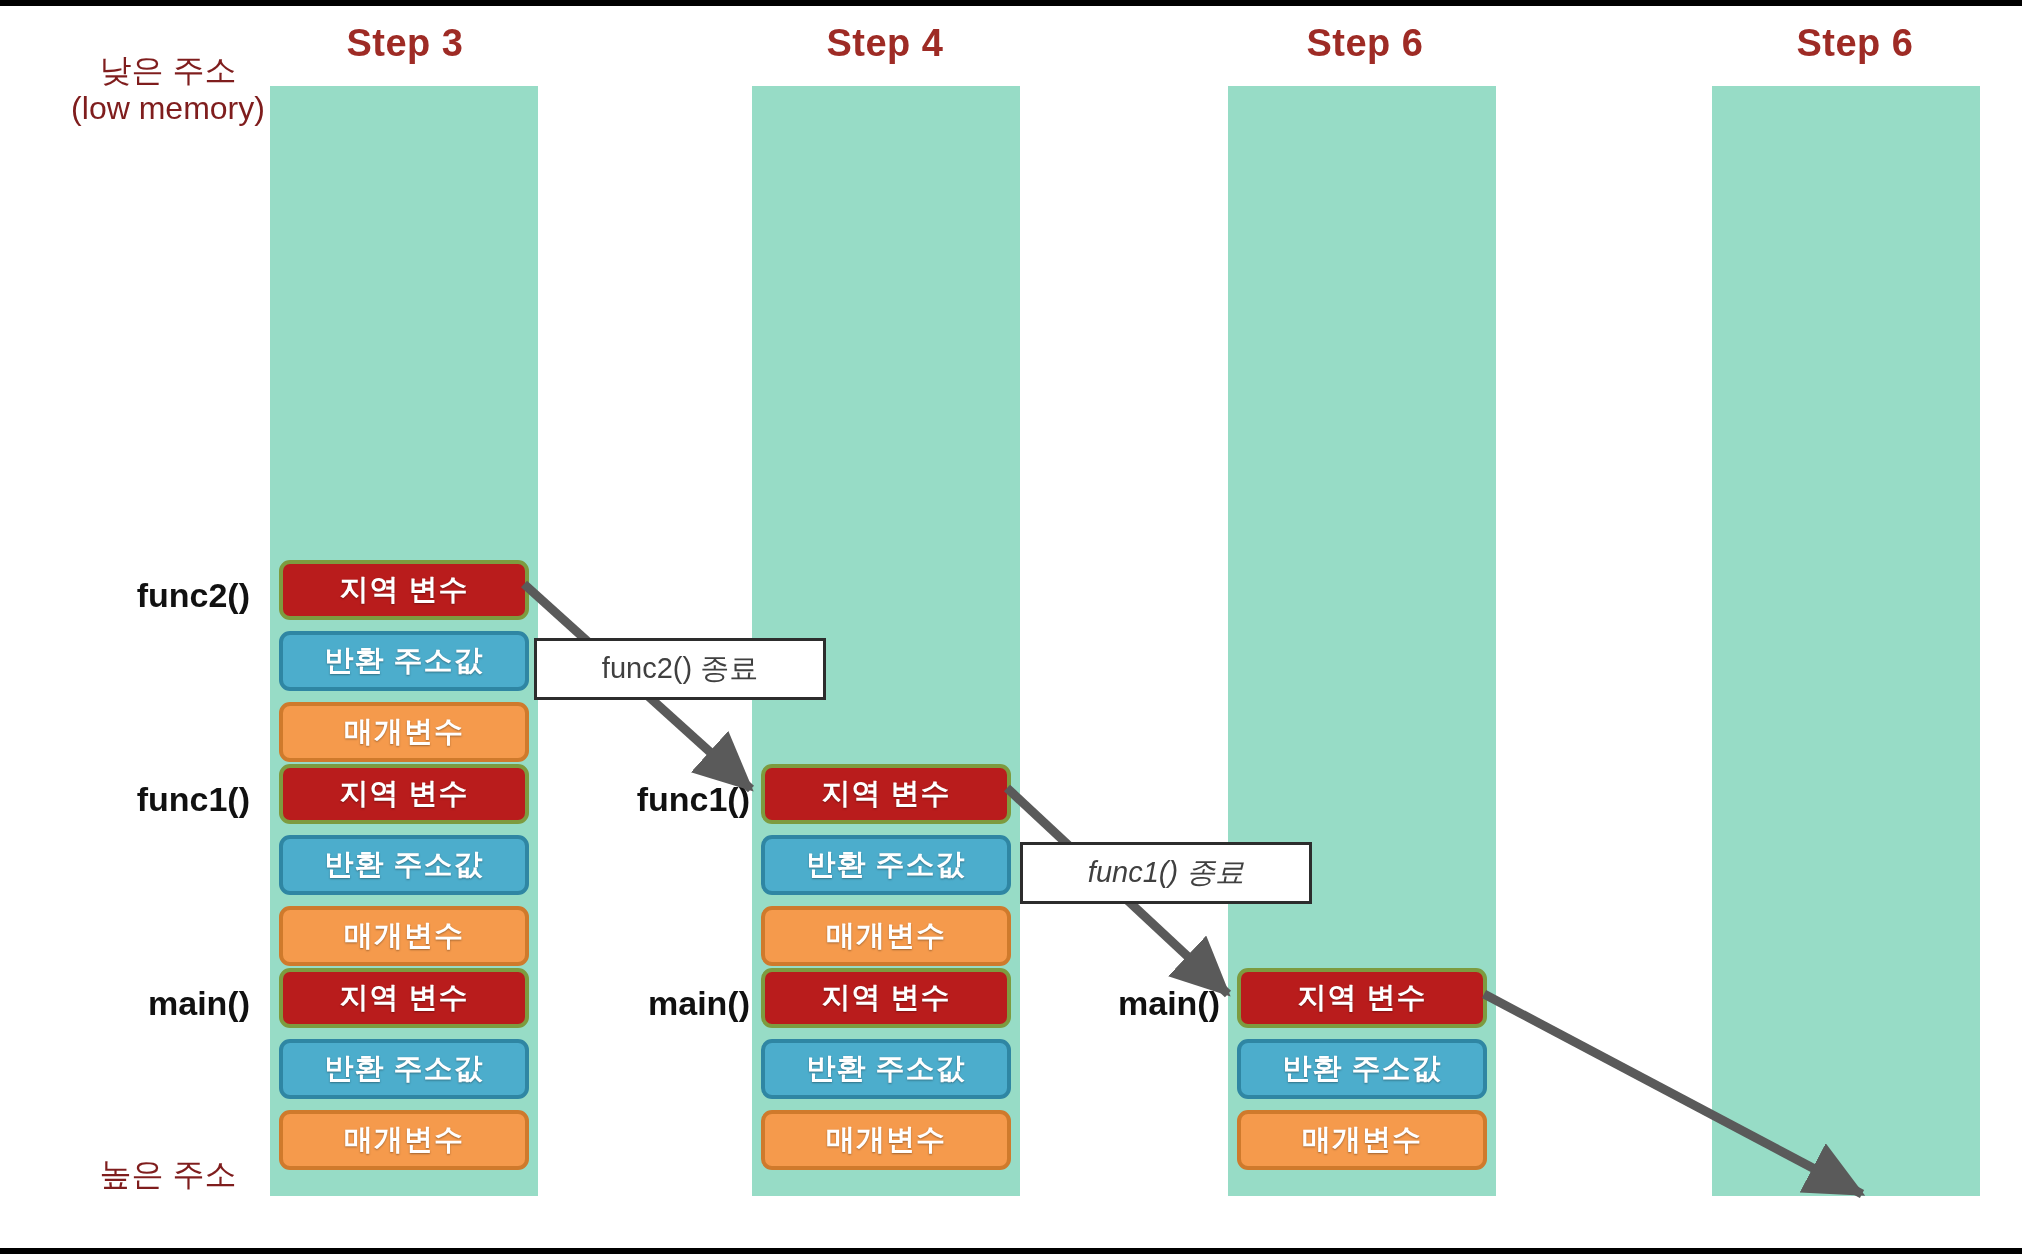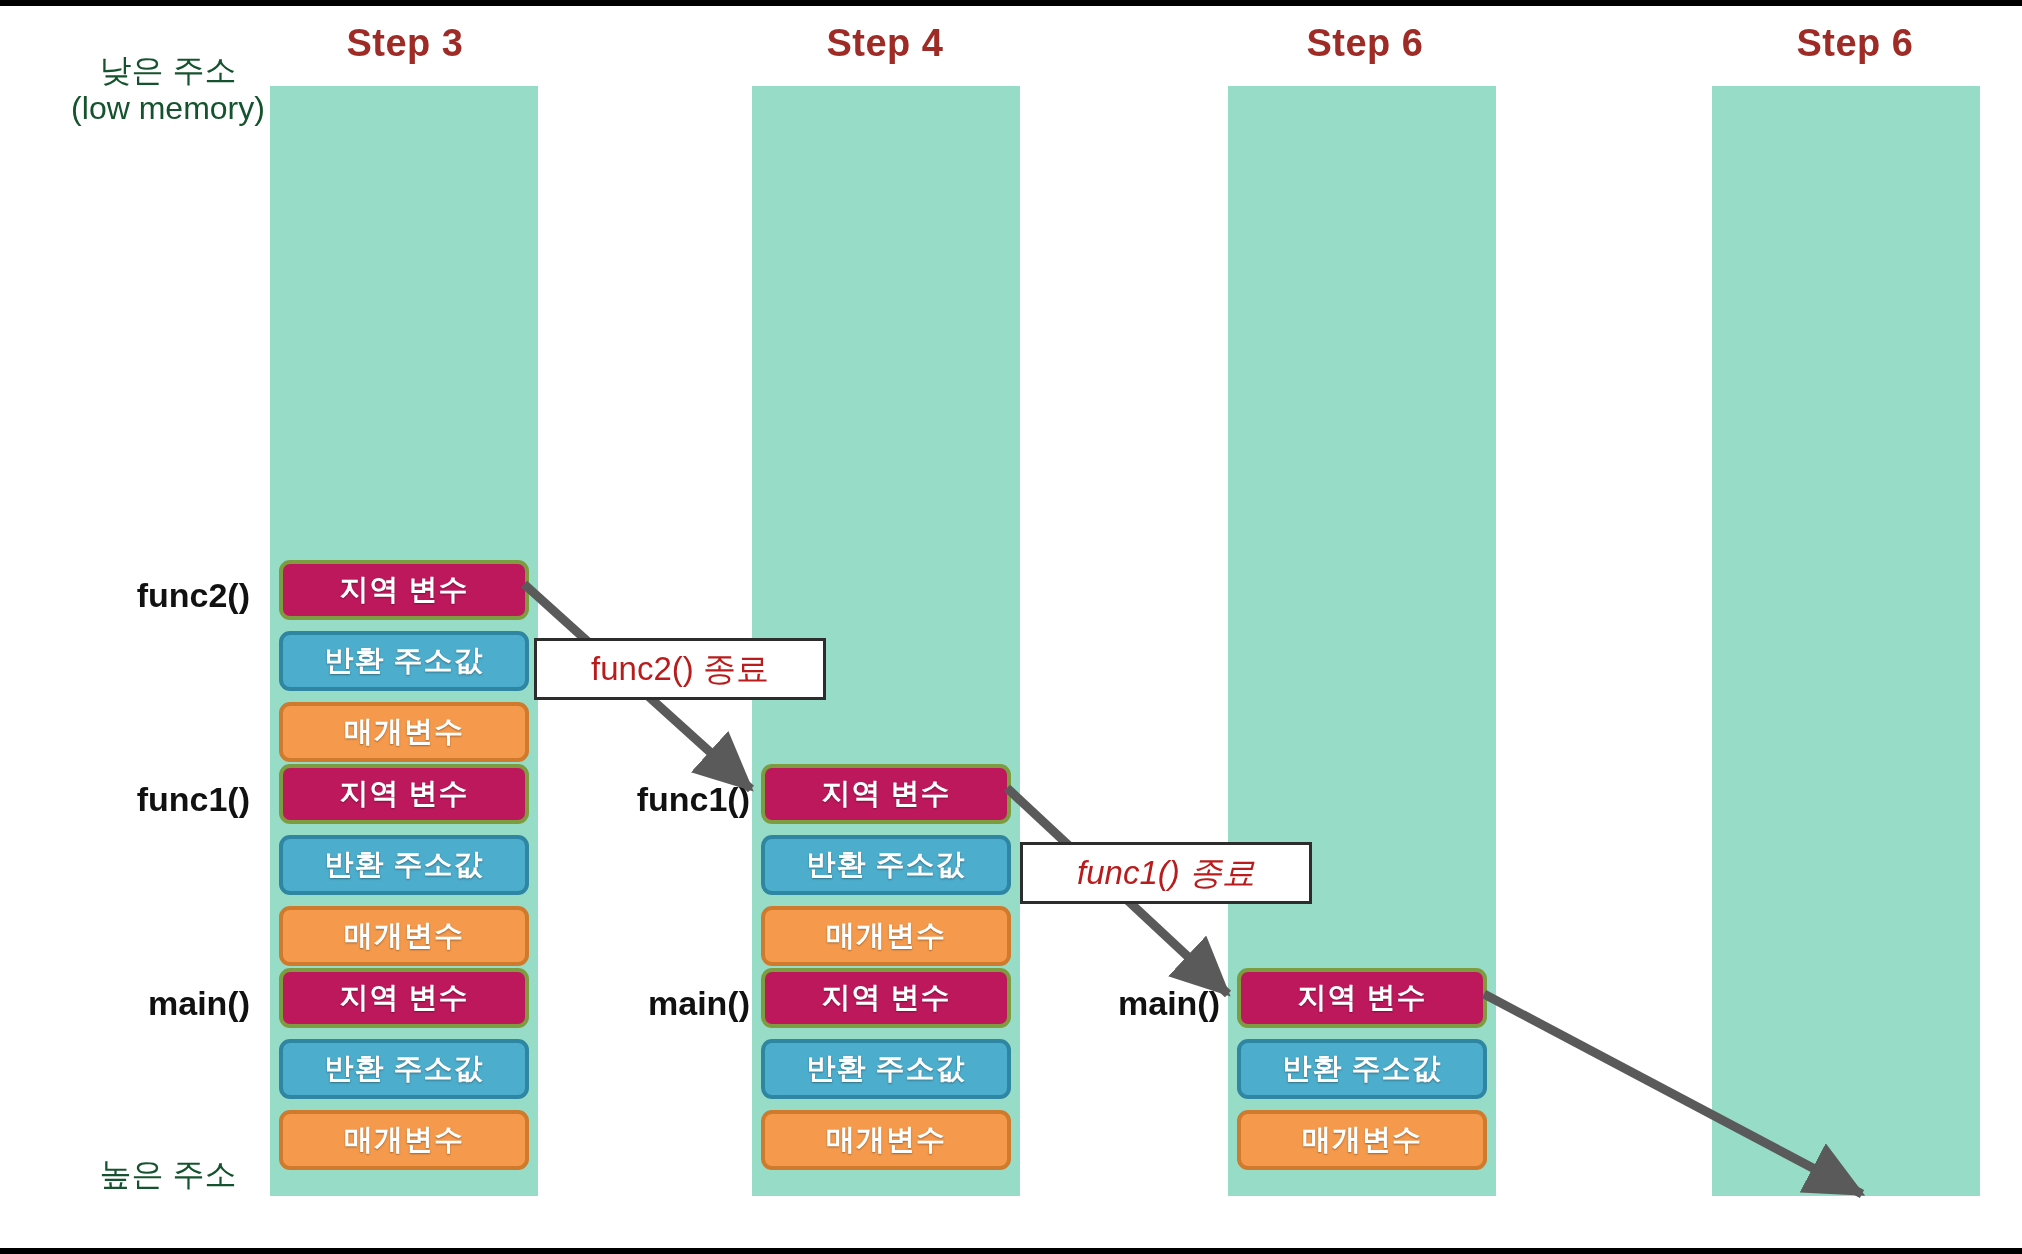--- a/index.html
+++ b/index.html
@@ -24,43 +24,43 @@
     background:#97dcc6;
   }
 
   
   .blk{
     position:absolute;width:250px;height:60px;border-radius:11px;
     box-sizing:border-box;display:flex;align-items:center;justify-content:center;
     color:#ffffff;font-size:29px;font-weight:bold;letter-spacing:1px;
     text-shadow:0 1px 2px rgba(0,0,0,.35);
   }
-  .blk.local{background:#be185d;border:4px solid #7d9b3f;}
+  .blk.local{background:#b91c1c;border:4px solid #7d9b3f;}
   .blk.ret  {background:#4cadcc;border:4px solid #2f86a3;}
   .blk.param{background:#f59a4c;border:4px solid #cf7a2c;}
 
   
   .frame-label{
     position:absolute;font-size:34px;font-weight:bold;color:#111;
     text-align:right;white-space:nowrap;
   }
 
   
   .mem-note{
-    position:absolute;font-size:32px;color:#14532d;line-height:1.18;
+    position:absolute;font-size:32px;color:#7f1d1d;line-height:1.18;
     text-align:center;white-space:nowrap;
   }
   .mem-note .ko{display:block;}
   .mem-note .en{display:block;}
 
   
   .callout{
     position:absolute;background:#fff;border:3px solid #2d2d2d;
     display:flex;align-items:center;justify-content:center;
-    font-size:33px;color:#b91c1c;white-space:nowrap;padding:0 18px;
+    font-size:29px;color:#404040;white-space:nowrap;padding:0 18px;
     box-sizing:border-box;
   }
 
   
   #arrows{position:absolute;left:0;top:0;width:2022px;height:1254px;
           pointer-events:none;}
 </style>
 </head>
 <body>
 

